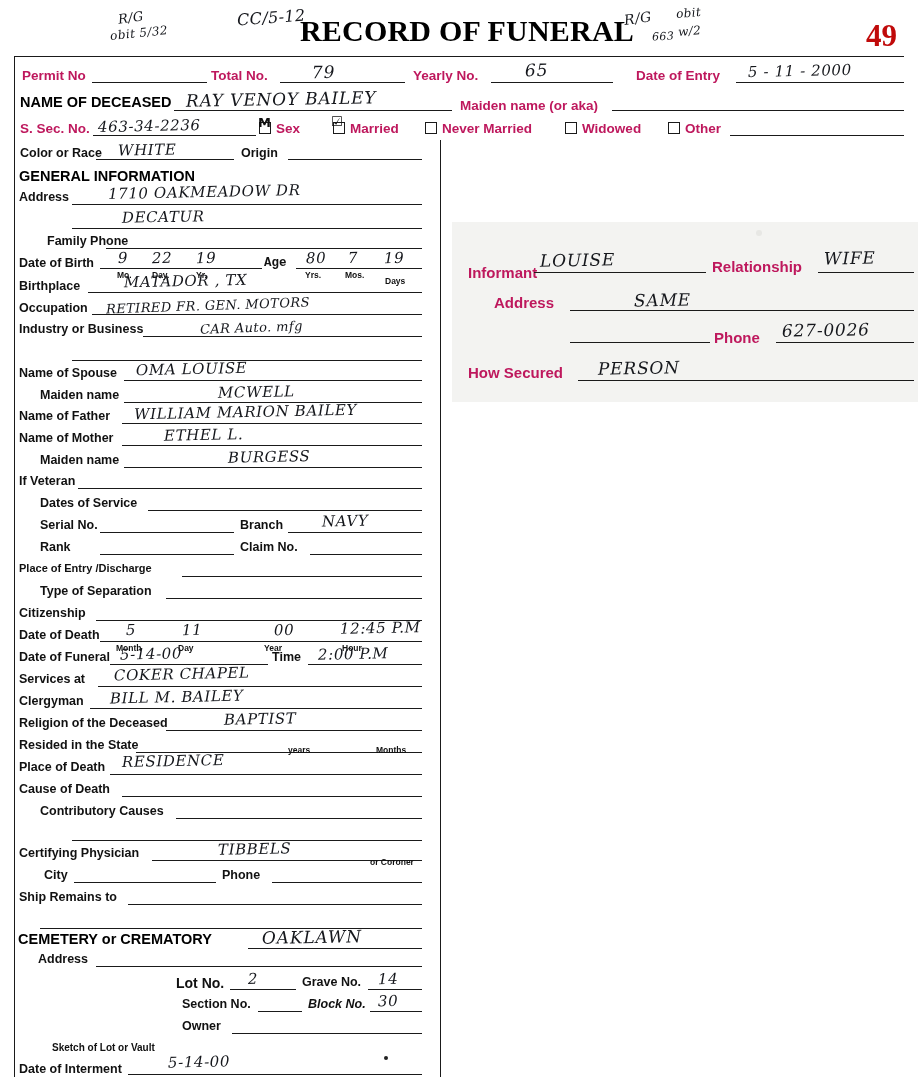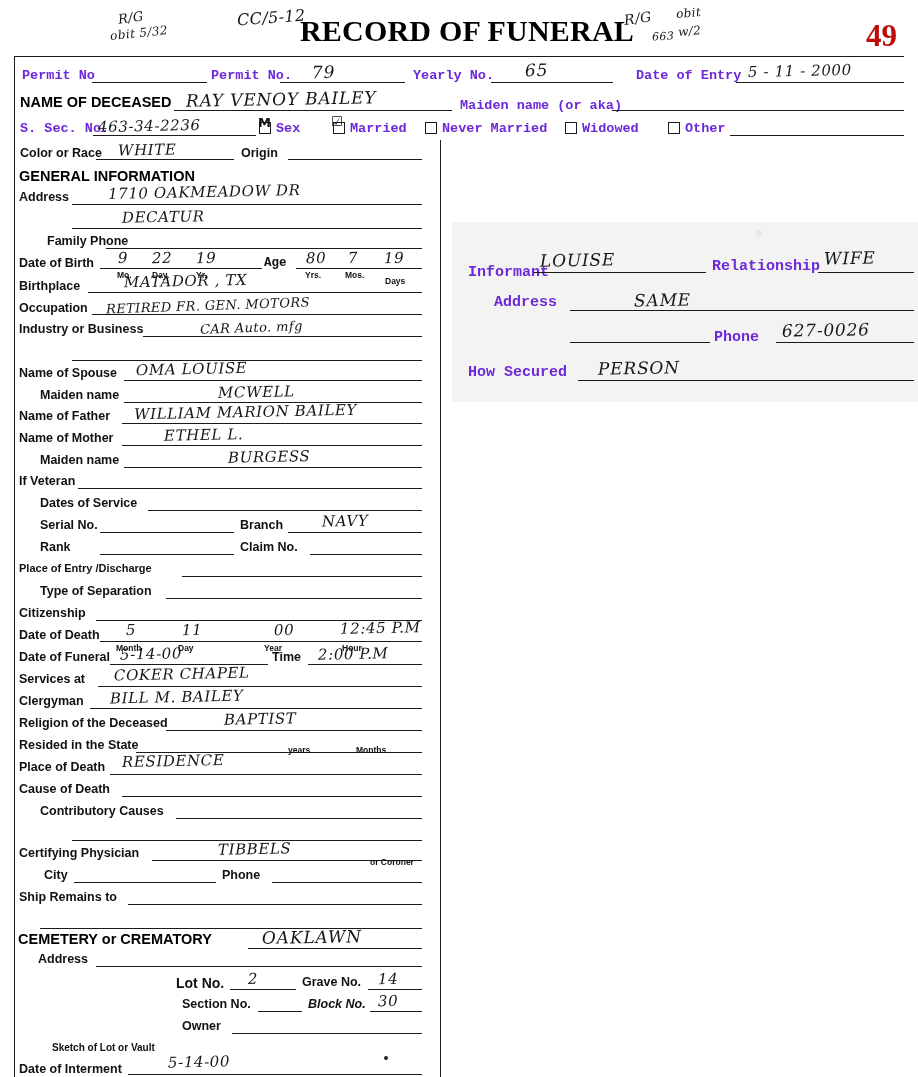--- a/index.html
+++ b/index.html
@@ -16,24 +16,24 @@
     overflow: hidden;
   }
   .page {
     position: relative;
     width: 918px;
     height: 1077px;
     background: #fff;
   }
   
   .lbl {
-    font-family: Liberation Mono, monospace;
+    font-family: Liberation Sans, sans-serif;
     font-weight: bold;
     font-size: 13.5px;
-    color: #6d28d9;
+    color: #be185d;
     white-space: nowrap;
   }
   .lbl-sm {
     font-weight: bold;
     font-size: 10px;
     color: #111;
     white-space: nowrap;
   }
   .lbl-xs {
     font-weight: bold;
@@ -149,21 +149,21 @@
   <div class="abs big-red" style="left:866px; top:18px;">49</div>
 
   <div class="rule" style="left:14px; top:56px; width:890px;"></div>
   <div class="vline" style="left:14px; top:56px; height:1021px;"></div>
   <div class="vline" style="left:440px; top:140px; height:937px;"></div>
 
   <div class="abs lbl" style="left:22px; top:68px;">Permit No</div>
   <div class="rule" style="left:92px; top:82px; width:115px;"></div>
   <div class="abs hw" style="left:110px; top:64px;"></div>
 
-  <div class="abs lbl" style="left:211px; top:68px;">Permit No.</div>
+  <div class="abs lbl" style="left:211px; top:68px;">Total No.</div>
   <div class="rule" style="left:280px; top:82px; width:125px;"></div>
   <div class="abs hw-lg" style="left:312px; top:62px;">79</div>
 
   <div class="abs lbl" style="left:413px; top:68px;">Yearly No.</div>
   <div class="rule" style="left:491px; top:82px; width:122px;"></div>
   <div class="abs hw-lg" style="left:525px; top:60px;">65</div>
 
   <div class="abs lbl" style="left:636px; top:68px;">Date of Entry</div>
   <div class="rule" style="left:736px; top:82px; width:168px;"></div>
   <div class="abs hw" style="left:748px; top:62px;">5 - 11 - 2000</div>
@@ -332,21 +332,21 @@
   <div class="abs hw" style="left:110px; top:688px;">BILL M. BAILEY</div>
 
   <div class="abs lbl-sm" style="left:19px; top:716px; font-size:12.5px;">Religion of the Deceased</div>
   <div class="rule" style="left:166px; top:730px; width:256px;"></div>
   <div class="abs hw" style="left:224px; top:710px;">BAPTIST</div>
 
   <div class="abs lbl-sm" style="left:19px; top:738px; font-size:12.5px;">Resided in the State</div>
   <div class="rule" style="left:136px; top:752px; width:286px;"></div>
   <div class="abs hw" style="left:160px; top:735px;"></div>
   <div class="abs lbl-xs" style="left:288px; top:745px;">years</div>
-  <div class="abs lbl-xs" style="left:356px; top:745px;">Months</div>
+  <div class="abs lbl-xs" style="left:376px; top:745px;">Months</div>
 
   <div class="abs lbl-sm" style="left:19px; top:760px; font-size:12.5px;">Place of Death</div>
   <div class="rule" style="left:110px; top:774px; width:312px;"></div>
   <div class="abs hw" style="left:122px; top:752px;">RESIDENCE</div>
 
   <div class="abs lbl-sm" style="left:19px; top:782px; font-size:12.5px;">Cause of Death</div>
   <div class="rule" style="left:122px; top:796px; width:300px;"></div>
   <div class="abs hw" style="left:140px; top:778px;"></div>
 
   <div class="abs lbl-sm" style="left:40px; top:804px; font-size:12.5px;">Contributory Causes</div>

